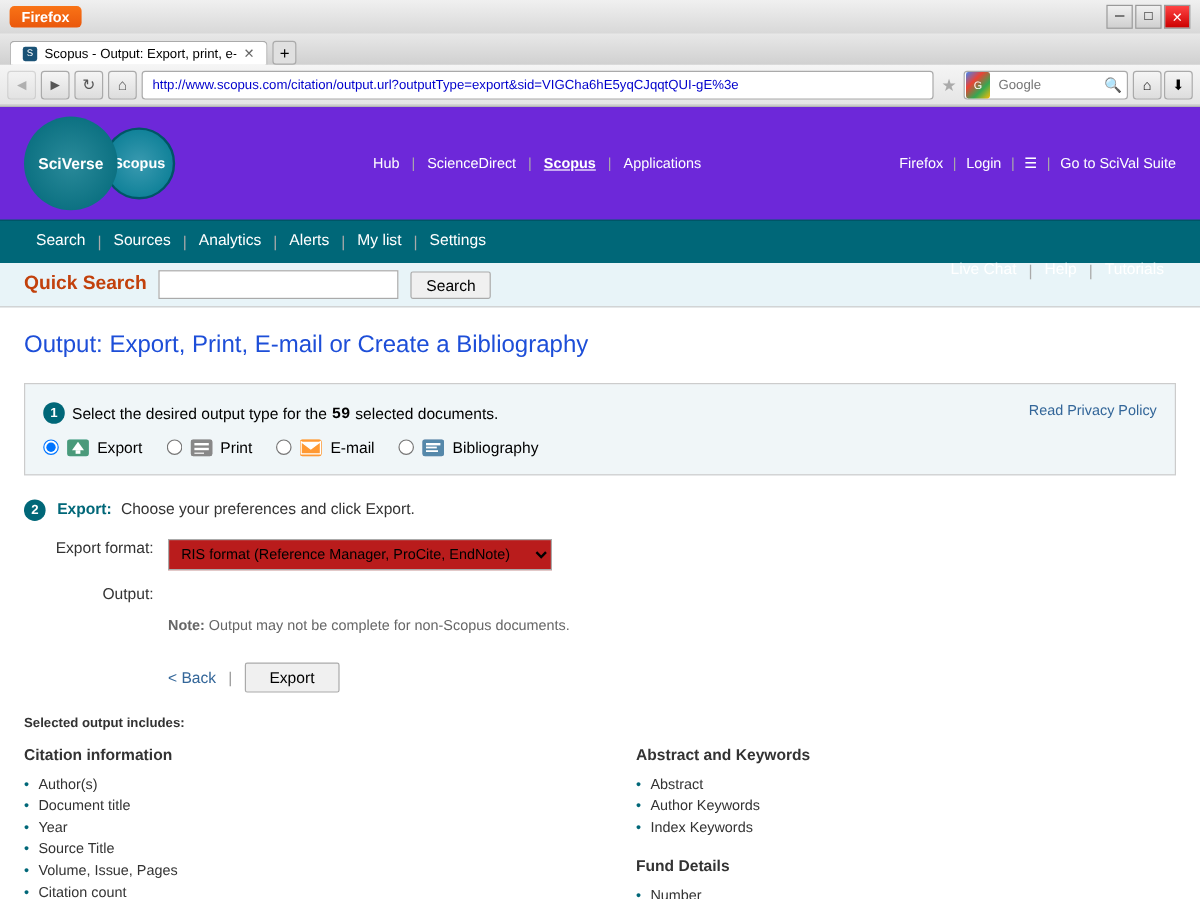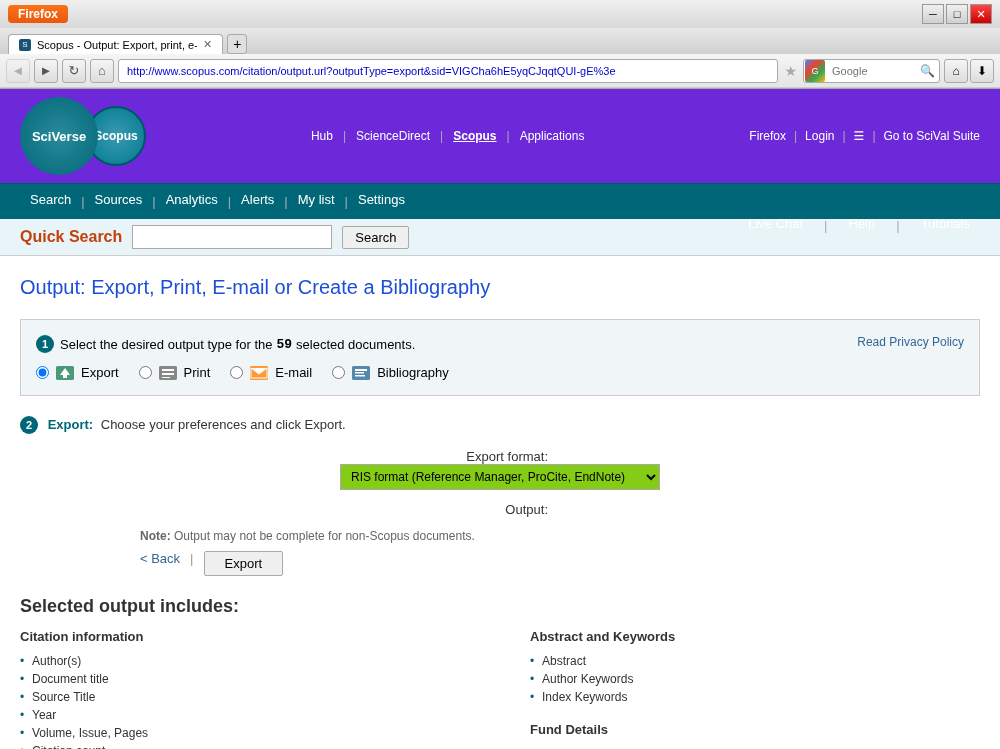--- a/index.html
+++ b/index.html
@@ -41,21 +41,21 @@
     .header-top { display: flex; align-items: center; justify-content: space-between; padding: 0 20px; background: #6d28d9; }
     .header-nav-links { display: flex; align-items: center; gap: 10px; color: white; font-size: 12px; padding: 10px 0; }
     .header-nav-links a { color: white; text-decoration: none; }
     .header-right-links { display: flex; align-items: center; gap: 8px; color: white; font-size: 12px; }
     .header-right-links a { color: white; text-decoration: none; }
 
     
     .main-nav { background: #006778; border-top: 1px solid #005566; padding: 0 20px; display: flex; align-items: center; justify-content: space-between; height: 36px; }
     .main-nav-left { display: flex; gap: 0; }
     .nav-item { color: white; text-decoration: none; font-size: 13px; padding: 8px 10px; cursor: pointer; }
-    .main-nav-right { display: flex; gap: 11px; color: white; font-size: 13px; margin-top: 48px; }
+    .main-nav-right { display: flex; gap: 0; color: white; font-size: 13px; margin-top: 48px; }
 
     
     .quick-search-bar { background: #e8f4f8; border-bottom: 1px solid #ccc; padding: 6px 20px; display: flex; align-items: center; gap: 10px; }
     .quick-search-label { font-size: 16px; font-weight: bold; color: #c2410c; text-align: center; }
     .quick-search-input { width: 200px; height: 24px; border: 1px solid #aaa; padding: 0 6px; font-size: 12px; }
     .quick-search-btn { background: #f0f0f0; border: 1px solid #aaa; padding: 3px 12px; font-size: 13px; cursor: pointer; border-radius: 2px; }
 
     
     .content-area { padding: 20px 20px; }
     .page-title { font-size: 20px; color: #1d4ed8; margin-bottom: 20px; font-weight: normal; }
@@ -67,36 +67,36 @@
     .privacy-link { color: #336699; text-decoration: none; font-size: 12px; }
 
     .output-options { display: flex; gap: 20px; align-items: center; margin-top: 8px; }
     .radio-option { display: flex; align-items: center; gap: 4px; font-size: 13px; cursor: pointer; }
     .radio-option input[type="radio"] { margin: 0; }
 
     
     .export-section { margin-top: 20px; }
     .export-header { font-size: 13px; color: #333; margin-bottom: 15px; }
     .export-header strong { color: #006778; }
-    .form-row { display: flex; align-items: center; margin-bottom: 12px; flex-direction: column; }
+    .form-row { display: flex; align-items: flex-start; margin-bottom: 12px; }
     .form-label { width: 120px; font-size: 13px; color: #333; text-align: right; padding-right: 12px; }
-    .form-control { height: 26px; border: 1px solid #aaa; font-size: 12px; padding: 0 6px; background: #84cc16; }
+    .form-control { height: 26px; border: 1px solid #aaa; font-size: 12px; padding: 0 6px; background: #b91c1c; }
     .form-select { width: 320px; }
     .form-select-small { width: 210px; }
     .note-text { font-size: 12px; color: #666; margin-top: 4px; margin-left: 120px; }
     .note-text strong { font-weight: bold; }
 
-    .action-row { display: flex; align-items: flex-start; gap: 10px; margin-top: 8px; margin-left: 120px; }
+    .action-row { display: flex; align-items: center; gap: 10px; margin-top: 24px; margin-left: 120px; }
     .back-link { color: #336699; text-decoration: none; font-size: 13px; }
     .separator-text { color: #999; }
     .export-btn { background: #f0f0f0; border: 1px solid #aaa; padding: 4px 20px; font-size: 13px; cursor: pointer; border-radius: 2px; }
 
     
     .selected-output { margin-top: 20px; }
-    .selected-output-title { font-size: 18px; font-weight: bold; color: #333; margin-bottom: 12px; }
+    .selected-output-title { font-size: 11px; font-weight: bold; color: #333; margin-bottom: 12px; }
     .output-columns { display: flex; gap: 60px; }
     .output-column { flex: 1; }
     .column-header { font-size: 13px; font-weight: bold; color: #333; margin-bottom: 8px; }
     .column-list { list-style: none; padding: 0; }
     .column-list li { font-size: 12px; color: #333; padding: 2px 0; padding-left: 12px; position: relative; }
     .column-list li::before { content: "•"; position: absolute; left: 0; color: #006778; }
   </style>
 </head>
 <body>
 
@@ -311,22 +311,22 @@
     <div class="selected-output">
       <div class="selected-output-title">Selected output includes:</div>
 
       <div class="output-columns">
 
         <div class="output-column">
           <div class="column-header">Citation information</div>
           <ul class="column-list">
             <li>Author(s)</li>
             <li>Document title</li>
+            <li>Year</li>
             <li>Source Title</li>
-            <li>Year</li>
             <li>Volume, Issue, Pages</li>
             <li>Citation count</li>
 
           </ul>
 
         </div>
 
         <div class="output-column">
           <div class="column-header">Abstract and Keywords</div>
           <ul class="column-list">

